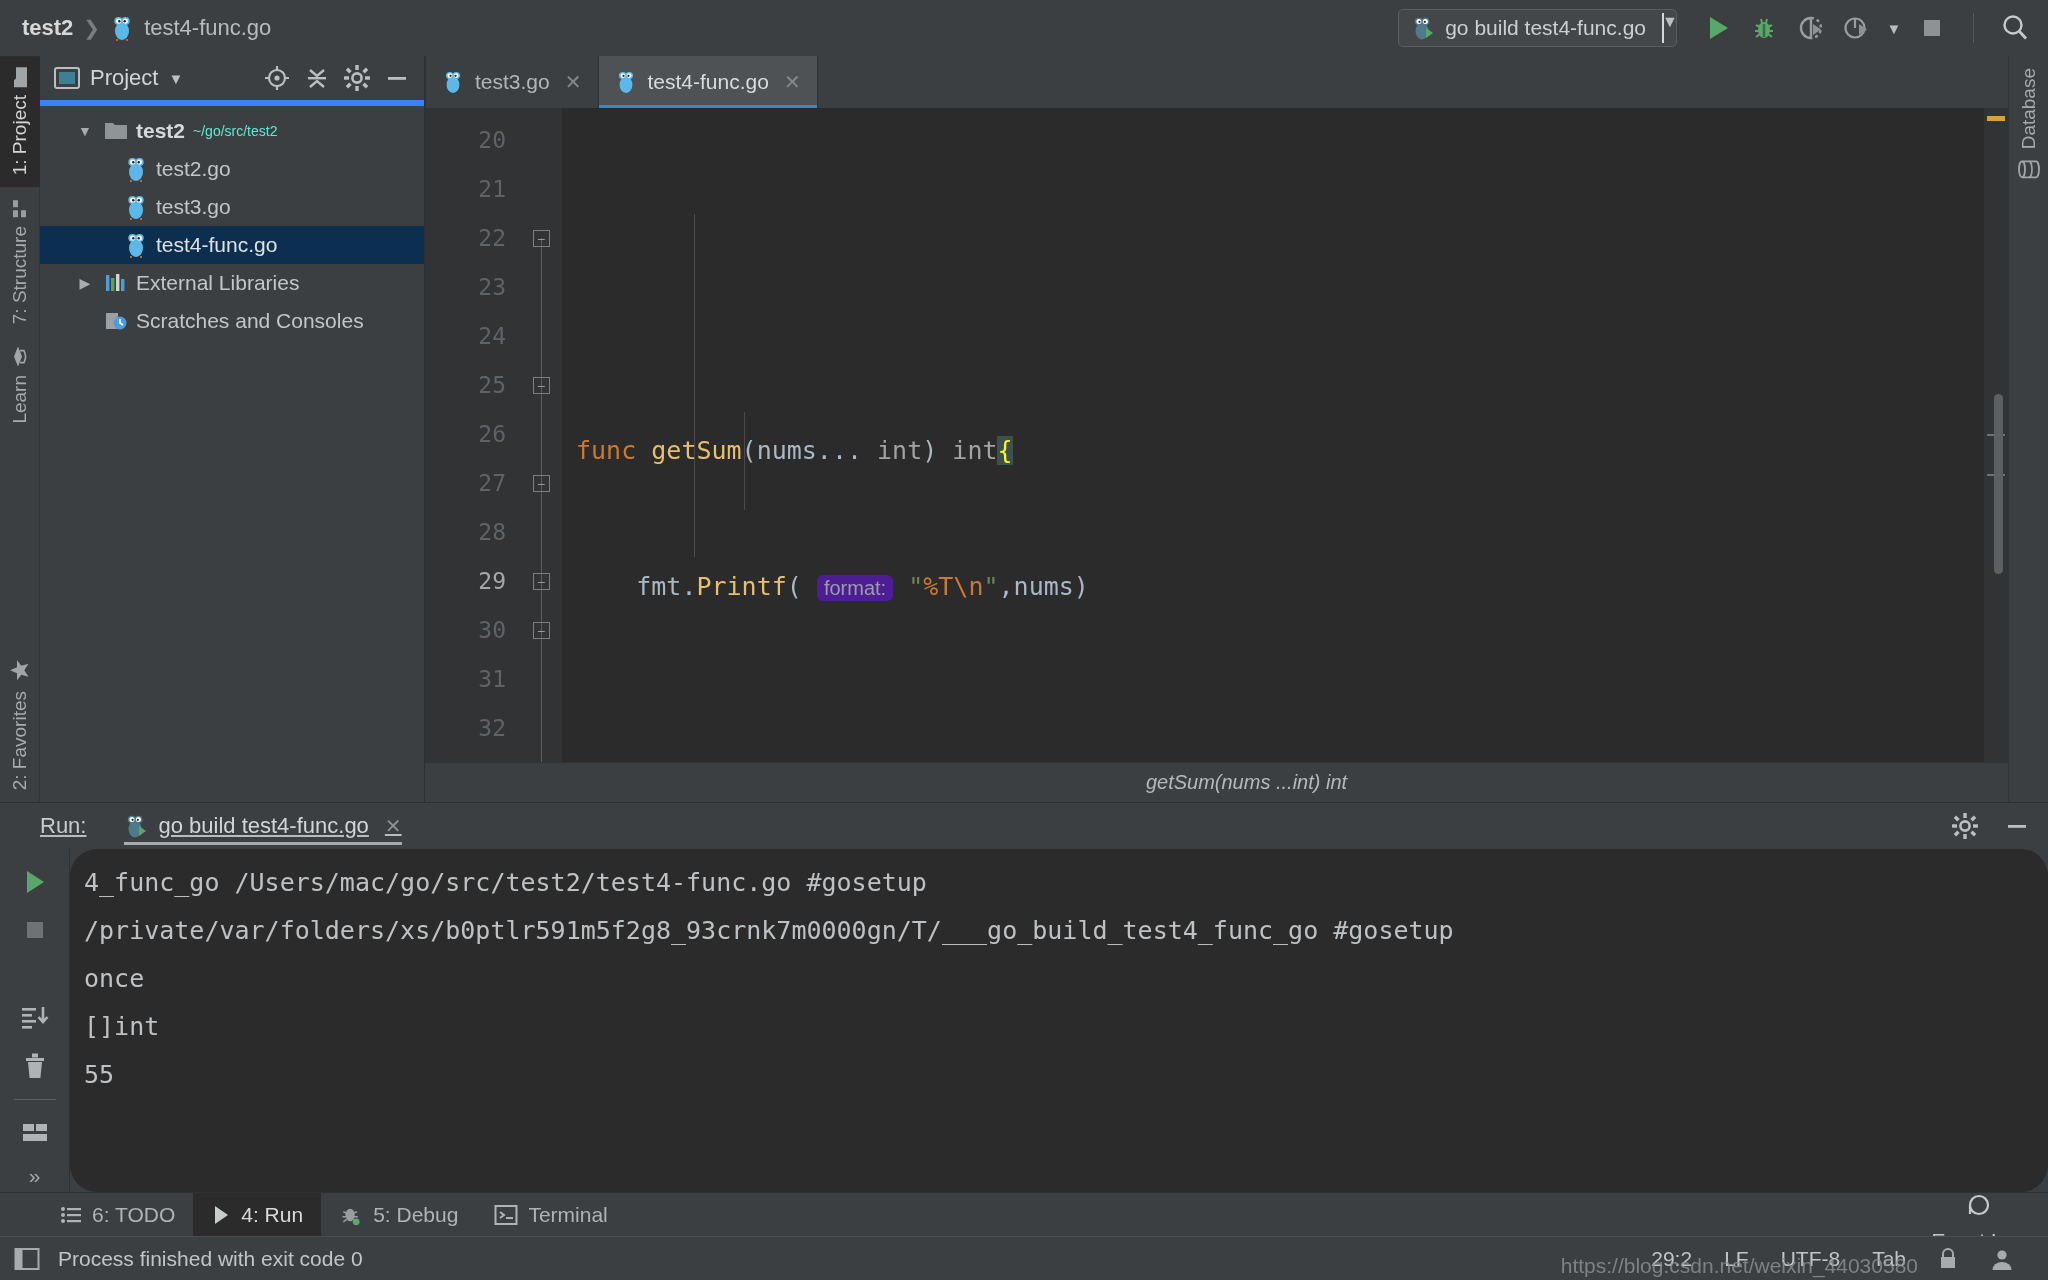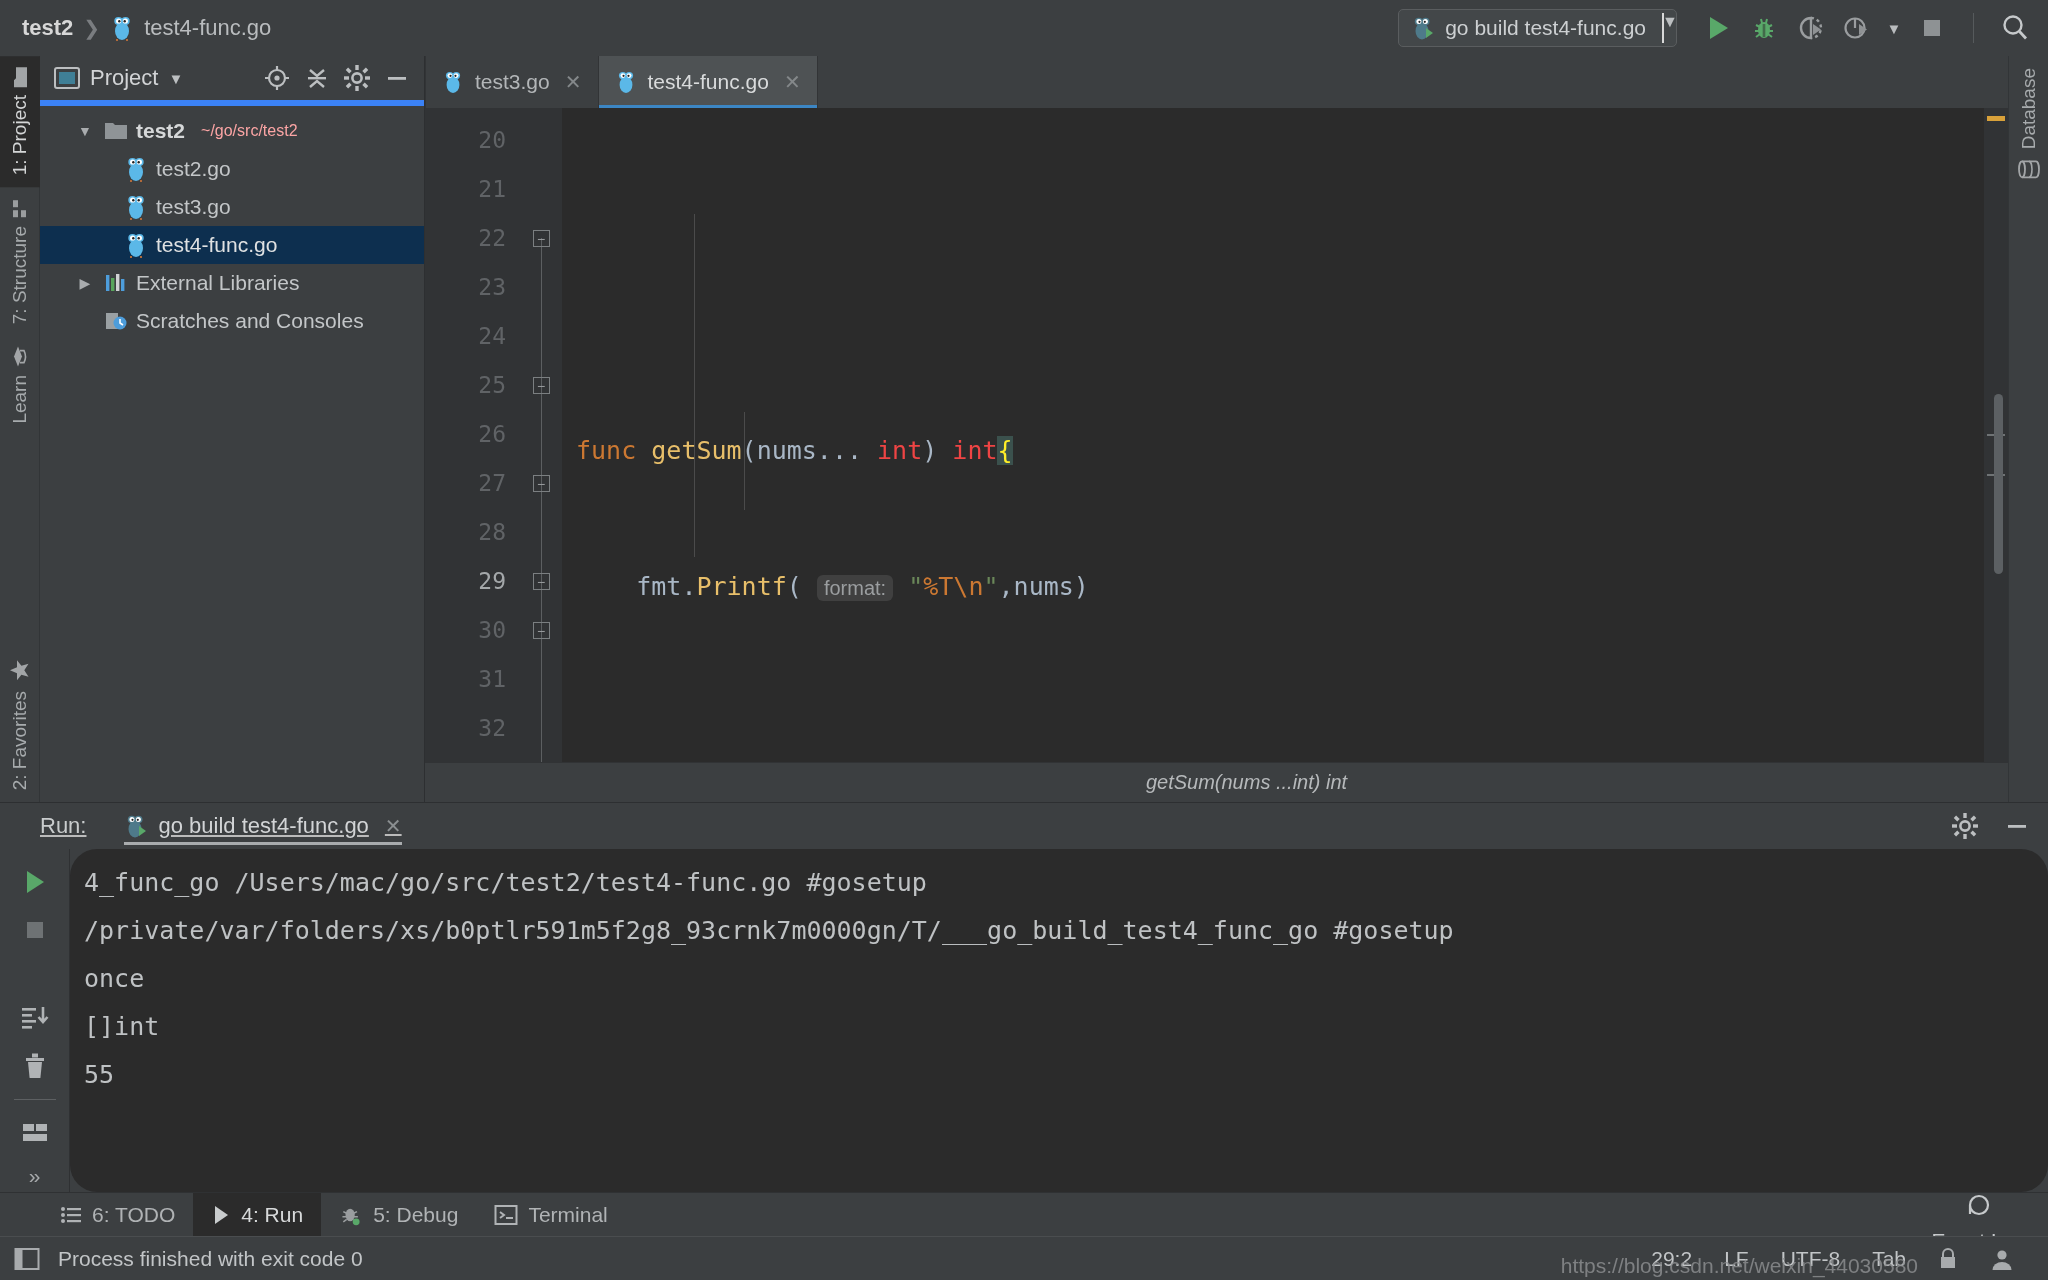--- a/index.html
+++ b/index.html
@@ -73,21 +73,21 @@
   .proj-title { font-size: 22px; color: #d2d4d6; }
   .proj-head .spacer { flex: 1 1 auto; }
   .proj-ico { width: 30px; height: 30px; display: flex; align-items: center; justify-content: center; }
   .tree { padding-top: 6px; font-size: 21px; flex: 1 1 auto; }
   .tnode { height: 38px; display: flex; align-items: center; gap: 8px; padding-left: 34px; white-space: nowrap; }
   .tnode.lvl0 { padding-left: 34px; }
   .tnode.lvl1 { padding-left: 84px; }
   .tnode.sel { background: #0d2f4f; }
   .tw { width: 22px; display: inline-flex; justify-content: center; color: #a9acae; font-size: 14px; }
   .tlabel-b { font-weight: bold; color: #d6d8d9; }
-  .tpath { color: #fca5a5; font-size: 16px; margin-left: 8px; }
+  .tpath { color: #5eead4; font-size: 14px; }
   .tlabel { color: #c3c6c8; }
 
   
   .editor-col { flex: 1 1 auto; display: flex; flex-direction: column; min-width: 0; background: #2b2b2b; }
   .tabstrip { height: 52px; flex: 0 0 52px; background: #3c3f41; display: flex; align-items: stretch; }
   .etab {
     display: flex; align-items: center; gap: 11px;
     padding: 0 16px; font-size: 21px; color: #b3b6b8;
     border-right: 1px solid #323436; position: relative;
   }
@@ -119,27 +119,27 @@
     flex: 1 1 auto; padding-top: 8px; position: relative;
     font-family: "DejaVu Sans Mono", monospace; font-size: 25px;
     white-space: pre; overflow: hidden;
   }
   .cline { height: 49px; line-height: 49px; padding-left: 14px; position: relative; }
   .indent-guide { position: absolute; top: 0; bottom: 0; width: 1px; background: #4b4b4b; }
 
   .k { color: #cc7832; }           
   .fn { color: #e8bf6a; }          
   .id { color: #a9b7c6; }          
-  .ty { color: #ef4444; }         
+  .ty { color: #a3a3a3; }         
   .str { color: #6a8759; }         
   .esc { color: #cc7832; }         
   .cm { color: #808080; }
   .brace-hl { background: #3b514d; color: #ffef28; }
   .hint {
-    background: #404040; color: #9b9ea0; font-size: 20px;
+    background: #4c1d95; color: #9b9ea0; font-size: 20px;
     border-radius: 6px; padding: 2px 7px; font-family: "Liberation Sans", sans-serif;
   }
   .caret {
     display: inline-block; width: 2px; height: 30px; background: #d8d8d8;
     vertical-align: -6px; margin-left: -1px;
   }
 
   
   .marker-stripe {
     width: 24px; flex: 0 0 24px; background: #313335; position: relative;

